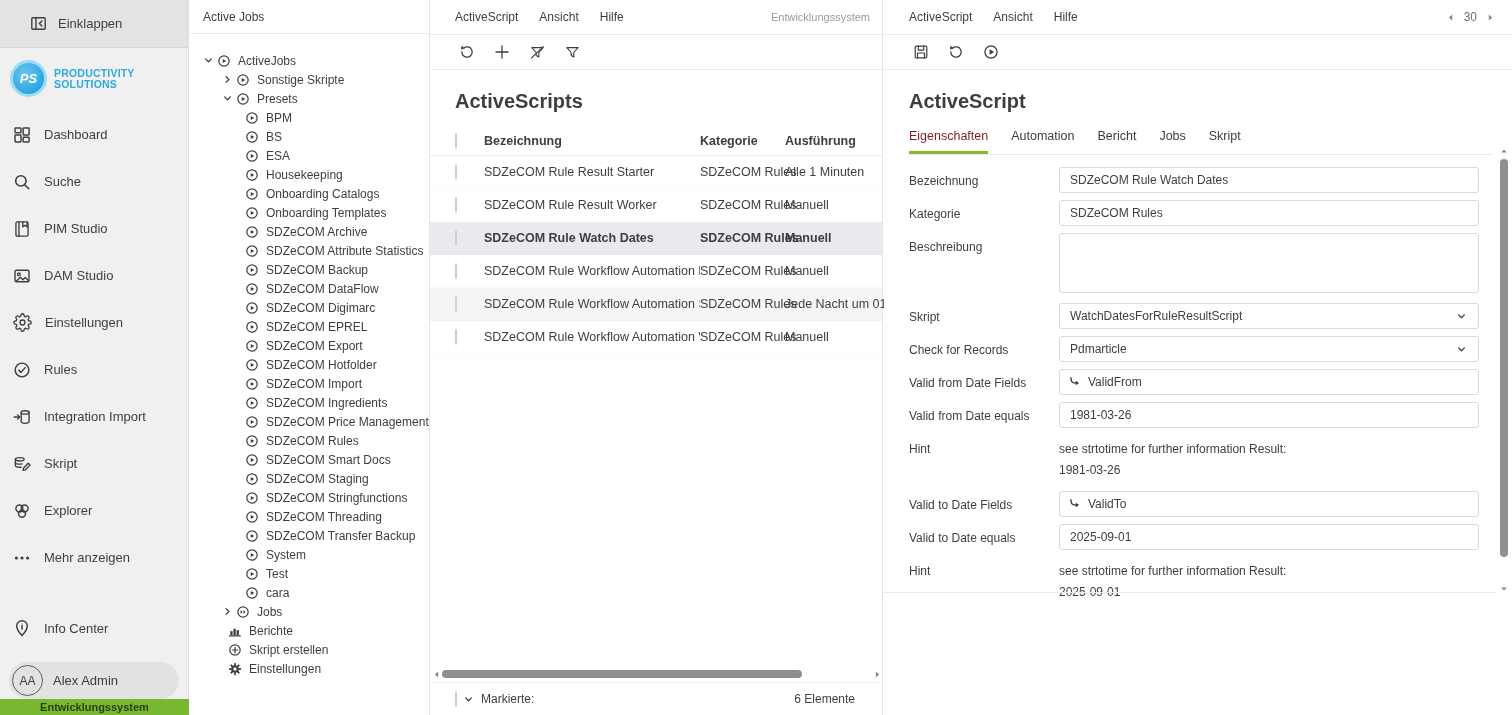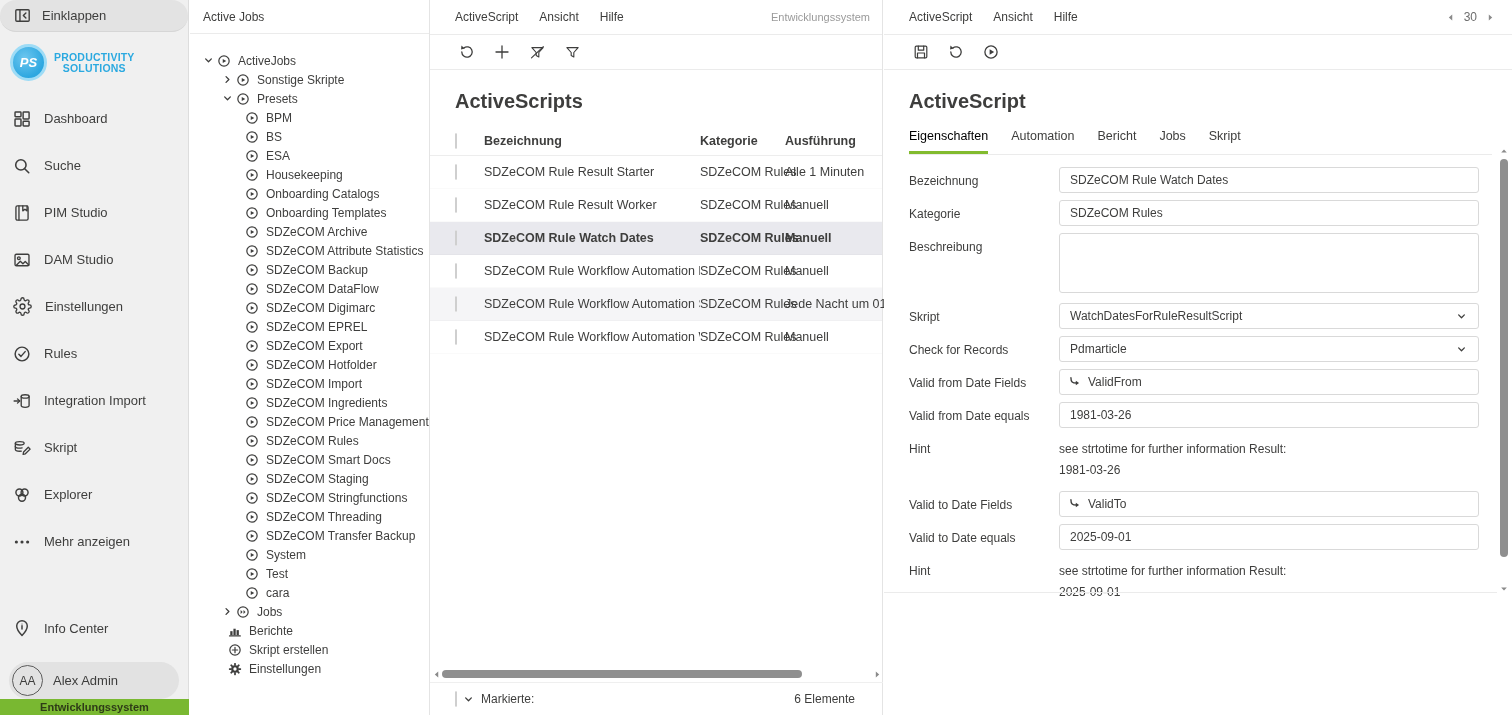--- a/index.html
+++ b/index.html
@@ -2,22 +2,22 @@
 <html><head>
 <meta charset="utf-8">
 <style>
   * { box-sizing: border-box; margin: 0; padding: 0; }
   html,body { width:1512px; height:715px; overflow:hidden; }
   body { font-family:"Liberation Sans", sans-serif; font-size:12px; color:#3e3e3d; background:#fff; }
   .app { position:relative; width:1512px; height:715px; }
 
   
   .sidebar { position:absolute; left:0; top:0; width:189px; height:715px; background:#f0f0f0; border-right:1px solid #dddddd; }
-  .collapse-row { height:32px; background:#e3e3e3; border-bottom:1px solid #d6d6d6; display:flex; align-items:center; padding-left:14px; gap:11px; cursor:pointer; font-size:13px;border-radius:17px; }
-  .brand { display:flex; align-items:center; padding:12px 0 10px 10px; gap:7px;text-align:center; }
+  .collapse-row { height:48px; background:#e3e3e3; border-bottom:1px solid #d6d6d6; display:flex; align-items:center; padding-left:30px; gap:11px; cursor:pointer; font-size:13px; }
+  .brand { display:flex; align-items:center; padding:12px 0 10px 10px; gap:7px; }
   .brand-circle { width:37px; height:37px; border-radius:50%; background:radial-gradient(circle at 38% 35%, #6cc6ef 0%, #2da7e0 70%); border:3px solid #9edcf6; color:#fff; font-weight:bold; font-style:italic; font-size:13px; display:flex; align-items:center; justify-content:center; }
   .brand-text { color:#2ba9e0; font-weight:bold; font-size:10.5px; line-height:11px; letter-spacing:.2px; }
   .sb-items { margin-top:4px; }
   .sb-item { height:47px; display:flex; align-items:center; padding-left:13px; gap:13px; font-size:13px; cursor:pointer; }
   .icon { display:inline-flex; align-items:center; justify-content:center; flex:none; }
   .icon svg { display:block; }
   .sb-bottom { position:absolute; left:0; bottom:16px; width:100%; }
   .info-row { height:40px; display:flex; align-items:center; padding-left:13px; gap:13px; font-size:13px; cursor:pointer; margin-bottom:14px; }
   .user-pill { margin:0 9px; height:37px; background:#e2e2e2; border-radius:19px; display:flex; align-items:center; gap:10px; padding-left:3px; cursor:pointer; }
   .avatar { width:31px; height:31px; border-radius:50%; border:1.4px solid #5c5c5c; display:flex; align-items:center; justify-content:center; font-size:12px; color:#3e3e3d; background:transparent; }
@@ -60,21 +60,21 @@
   .list-footer { position:absolute; left:0; bottom:0; width:453px; height:33px; border-top:1px solid #efefef; display:flex; align-items:center; }
   .list-footer .chevi { margin:0 6px 0 10px; display:inline-flex; cursor:pointer; }
   .foot-count { margin-left:auto; padding-right:28px; font-size:12px; }
 
   
   .detail-panel { position:absolute; left:884px; top:0; width:628px; height:715px; background:#fff; }
   .pager { display:flex; align-items:center; gap:8px; color:#6d6d6d; font-size:12px; padding-right:4px; }
   .pager .icon { cursor:pointer; }
   .tabs { display:flex; margin:16px 0 0 25px; border-bottom:1px solid #ebebeb; width:583px; }
   .tab { margin-right:23px; padding-bottom:8px; font-size:12.5px; cursor:pointer; }
-  .tab.active { color:#000000; border-bottom:3px solid #82bb2e; }
+  .tab.active { color:#7f1d1d; border-bottom:3px solid #82bb2e; }
   .form { padding:12px 0 0 25px; }
   .frow { display:flex; margin-bottom:7px; }
   .frow .flabel { width:150px; flex:none; padding-top:7px; font-size:12px; }
   .fcontrol { width:420px; }
   .tinput { width:420px; height:26px; border:1px solid #d9d9d9; border-radius:3px; padding:0 10px; font-size:12px; font-family:"Liberation Sans",sans-serif; color:#3e3e3d; background:#fff; }
   .tarea { width:420px; height:60px; border:1px solid #d9d9d9; border-radius:3px; resize:none; font-family:"Liberation Sans",sans-serif; }
   .fselect { width:420px; height:26px; border:1px solid #d9d9d9; border-radius:3px; padding:0 10px; display:flex; align-items:center; cursor:pointer; font-size:12px; }
   .fselect .val { flex:1; }
   .input-token { width:420px; height:26px; border:1px solid #d9d9d9; border-radius:3px; padding:0 8px; display:flex; align-items:center; gap:7px; font-size:12px; }
   .hint-block { padding-top:7px; font-size:12px; }

